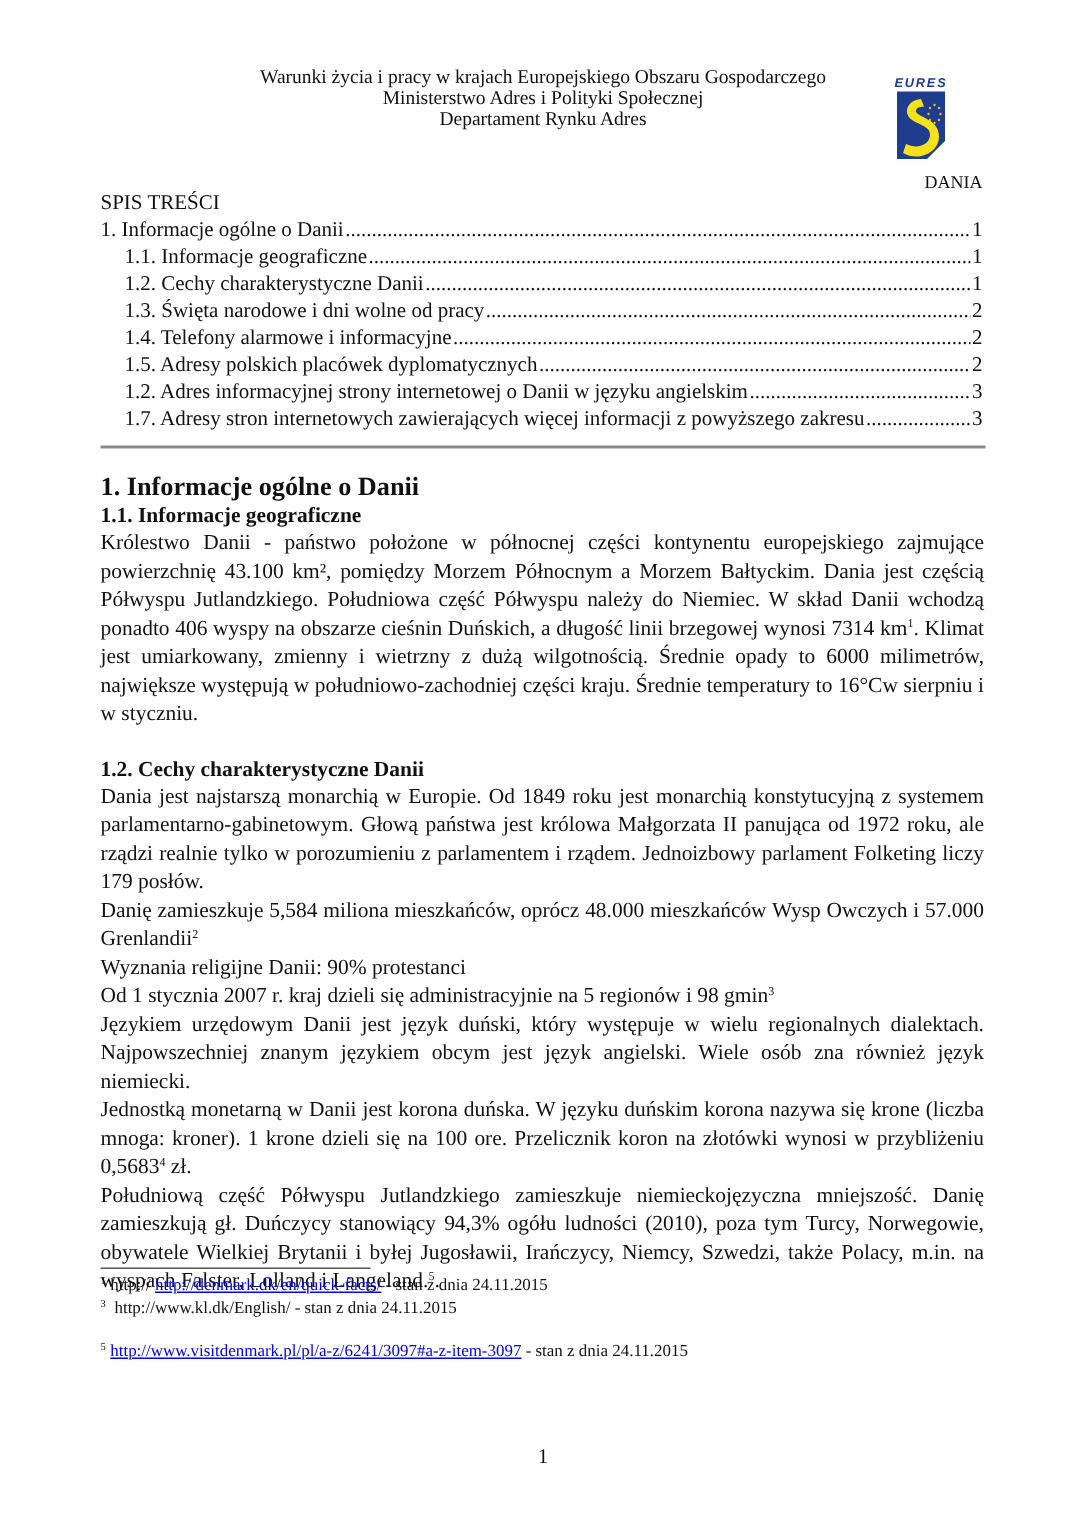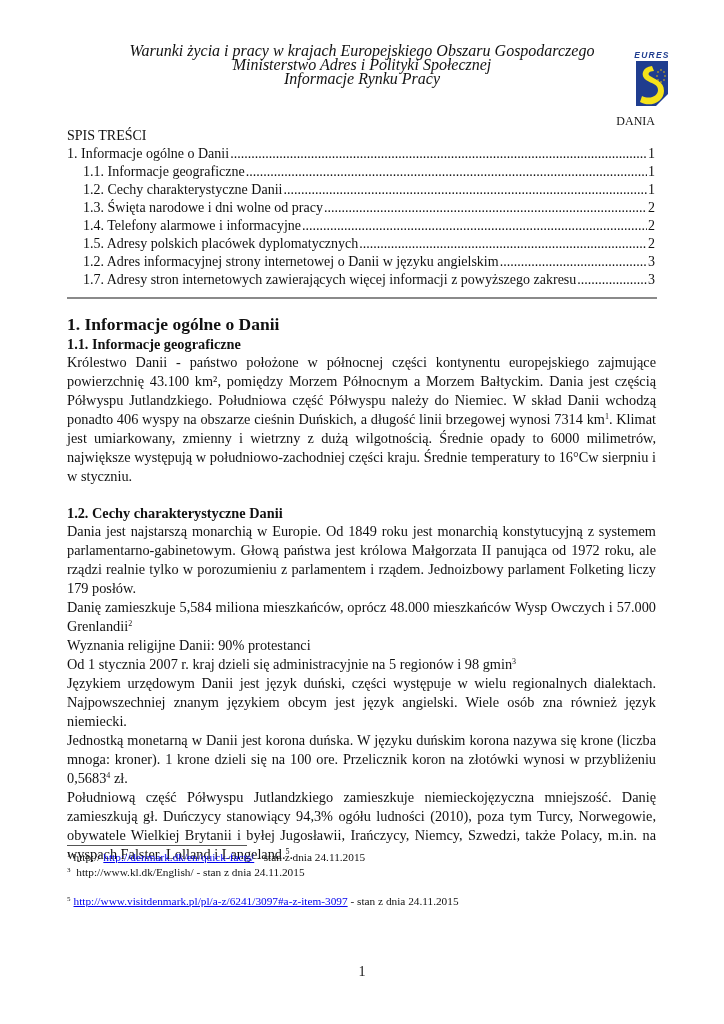--- a/index.html
+++ b/index.html
@@ -2,25 +2,25 @@
 <html><head>
 <meta charset="utf-8">
 <style>
   html, body { margin: 0; padding: 0; background: #ffffff; }
   body {
     width: 724px; height: 1024px; position: relative; overflow: hidden;
     font-family: "Liberation Serif", serif; color: #111111;
   }
   .header {
     position: absolute; top: 44px; left: 0; width: 724px;
-    text-align: center; font-style: italic; font-size: 16px; line-height: 14px;
+    text-align: center; font-size: 13px; line-height: 14px;
   }
   .header div { padding-left: 0; }
   .logo {
-    position: absolute; left: 634px; top: 50px; width: 36px; height: 58px;
+    position: absolute; left: 596px; top: 50px; width: 36px; height: 58px;
   }
   .country {
     position: absolute; top: 112px; right: 69px; font-size: 12px; line-height: 18px;
   }
   .toc {
     position: absolute; top: 127px; left: 67px; width: 588px;
     font-size: 14px; line-height: 18px;
   }
   .toc-title { }
   .toc-row { display: flex; align-items: baseline; white-space: nowrap; }
@@ -63,21 +63,21 @@
     position: absolute; top: 964px; left: 0; width: 724px; text-align: center;
     font-size: 14px;
   }
 </style>
 </head>
 <body>
 
 <div class="header">
   <div>Warunki życia i pracy w krajach Europejskiego Obszaru Gospodarczego</div>
   <div>Ministerstwo Adres i Polityki Społecznej</div>
-  <div>Informacje Rynku Pracy</div>
+  <div>Departament Rynku Adres</div>
 </div>
 
 <div class="logo">
   <svg width="36" height="58" viewBox="0 0 36 58">
     <text x="18" y="8" text-anchor="middle" font-family="Liberation Sans, sans-serif" font-style="italic" font-weight="bold" font-size="8.5" fill="#1f3d8f" letter-spacing="1.2">EURES</text>
     <rect x="2" y="11" width="32" height="3" fill="#1f3d8f"></rect>
     <path d="M2 14 L34 14 L34 44 L22 56 L2 56 Z" fill="#1f3d8f"></path>
     <g fill="#f2c200">
       <circle cx="27" cy="20" r="0.8"></circle>
         <circle cx="30" cy="22" r="0.8"></circle>
@@ -145,21 +145,21 @@
   <h2>1.1. Informacje geograficzne</h2>
   <p><span>Królestwo Danii - państwo położone w północnej części kontynentu europejskiego zajmujące powierzchnię 43.100 km², pomiędzy Morzem Północnym a Morzem Bałtyckim. Dania jest częścią Półwyspu Jutlandzkiego. Południowa część Półwyspu należy do Niemiec. W skład Danii wchodzą ponadto 406 wyspy na obszarze cieśnin Duńskich,  a długość linii brzegowej wynosi 7314 km</span><sup>1</sup><span>. Klimat jest umiarkowany, zmienny i wietrzny z dużą wilgotnością. Średnie opady to 6000 milimetrów, największe występują w południowo-zachodniej części kraju. Średnie temperatury to 16°Cw sierpniu i w styczniu.</span></p>
 
   <div class="gap"></div>
 
   <h2>1.2. Cechy charakterystyczne Danii</h2>
   <p>Dania jest najstarszą monarchią w Europie. Od 1849 roku jest monarchią konstytucyjną z systemem parlamentarno-gabinetowym. Głową państwa jest królowa Małgorzata II panująca od 1972 roku, ale rządzi realnie tylko w porozumieniu z parlamentem i rządem. Jednoizbowy parlament Folketing liczy 179 posłów.</p>
   <p><span>Danię zamieszkuje 5,584 miliona mieszkańców, oprócz 48.000 mieszkańców Wysp Owczych i 57.000 Grenlandii</span><sup>2</sup></p>
   <p>Wyznania religijne Danii: 90% protestanci</p>
   <p><span>Od 1 stycznia 2007 r. kraj dzieli się administracyjnie na 5 regionów i 98 gmin</span><sup>3</sup></p>
-  <p>Językiem urzędowym Danii jest język duński, części występuje w wielu regionalnych dialektach. Najpowszechniej znanym językiem obcym jest język angielski. Wiele osób zna również język niemiecki.</p>
+  <p>Językiem urzędowym Danii jest język duński, który występuje w wielu regionalnych dialektach. Najpowszechniej znanym językiem obcym jest język angielski. Wiele osób zna również język niemiecki.</p>
   <p><span>Jednostką monetarną w Danii jest korona duńska. W języku duńskim korona nazywa się krone (liczba mnoga: kroner). 1 krone dzieli się na 100 ore. Przelicznik koron na złotówki wynosi w przybliżeniu 0,5683</span><sup>4</sup><span> zł.</span></p>
   <p><span>Południową część Półwyspu Jutlandzkiego zamieszkuje niemieckojęzyczna mniejszość. Danię zamieszkują gł. Duńczycy stanowiący 94,3% ogółu ludności (2010), poza tym Turcy, Norwegowie, obywatele Wielkiej Brytanii i byłej Jugosławii, Irańczycy, Niemcy, Szwedzi, także Polacy, m.in. na wyspach Falster, Lolland i Langeland.</span><sup>5</sup><span>.</span></p>
 </div>
 
 <div class="footnote-rule"></div>
 <div class="footnotes">
   <div class="fn">
     <sup>1</sup><span>http:// </span><a class="link">http://denmark.dk/en/quick-facts/</a><span> - stan z dnia 24.11.2015</span>
   </div>
   <div class="fn">

